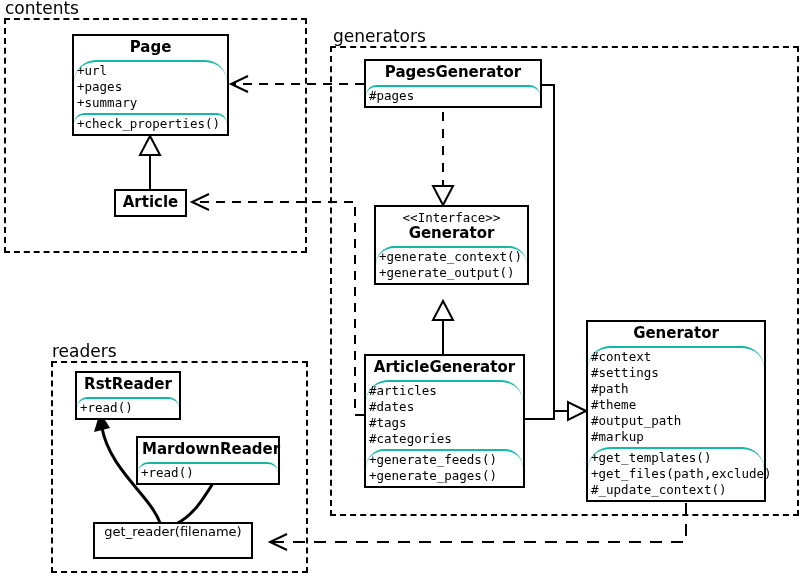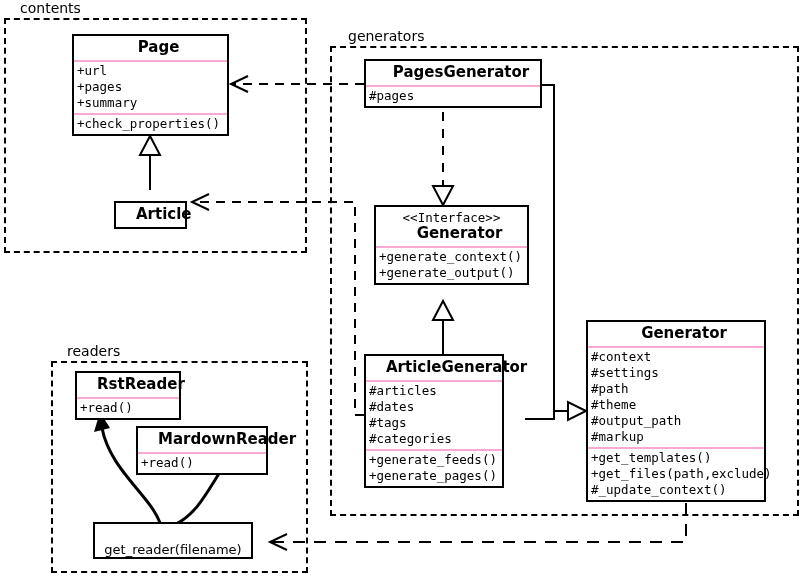--- a/index.html
+++ b/index.html
@@ -31,74 +31,74 @@
     background: transparent;
   }
   .pkg-border {
     position: absolute;
     left: 0; top: 0; right: 0; bottom: 0;
     border: 2px dashed #000;
     box-sizing: border-box;
   }
   .pkg-label {
     position: absolute;
-    font-size: 14px;
+    font-size: 17px;
     color: #000;
     background: #ffffff;
     padding: 0 2px 0 1px;
     white-space: nowrap;
     line-height: 16px;
-    margin-left: 15px;
   }
 
   
   .uml {
     position: absolute;
     box-sizing: border-box;
     border: 2px solid #000;
     background: #ffffff;
   }
   .uml .name {
     text-align: center;
     font-weight: bold;
     font-size: 15px;
     color: #000;
-    padding: 3px 4px 4px 20px;
+    padding: 3px 4px 4px 4px;
     line-height: 17px;
     white-space: nowrap;
     border-radius: 10px;
   }
   .uml .stereo {
     text-align: center;
     font-weight: normal;
     font-size: 12.5px;
     font-family: "DejaVu Sans Mono", monospace;
     line-height: 15px;
     padding-top: 3px;
   }
   .uml .sep {
-    border-top: 2px solid #f9a8d4;
+    border-top: 2px solid #14b8a6;
+    border-radius: 22px;
   }
   .uml .compartment {
     padding: 1px 0 2px 3px;
   }
   .uml .member {
     font-family: "DejaVu Sans Mono", monospace;
     font-size: 12.5px;
     line-height: 16px;
     color: #000;
     white-space: nowrap;
   }
   .plainbox {
     position: absolute;
     box-sizing: border-box;
     border: 2px solid #000;
     background: #ffffff;
     display: flex;
-    align-items: flex-end;
+    align-items: flex-start;
     justify-content: center;
   }
   .plainbox .label {
     font-size: 13px;
     color: #000;
     white-space: nowrap;
   }
 </style>
 </head>
 <body>
@@ -178,41 +178,41 @@
     <div class="compartment sep">
       <div class="member">+url</div>
       <div class="member">+pages</div>
       <div class="member">+summary</div>
     </div>
     <div class="compartment sep">
       <div class="member">+check_properties()</div>
     </div>
   </div>
 
-  <div class="uml" style="left:114px; top:189px; width:73px;margin-top:12px;">
+  <div class="uml" style="left:114px; top:189px; width:73px;">
     <div class="name">Article</div>
   </div>
 
   <div class="uml" style="left:364px; top:59px; width:178px;">
     <div class="name">PagesGenerator</div>
     <div class="compartment sep">
       <div class="member">#pages</div>
     </div>
   </div>
 
   <div class="uml" style="left:366px; top:205px; width:155px;margin-left:8px;">
     <div class="stereo">&lt;&lt;Interface&gt;&gt;</div>
     <div class="name" style="padding-top:0;">Generator</div>
     <div class="compartment sep">
       <div class="member">+generate_context()</div>
       <div class="member">+generate_output()</div>
     </div>
   </div>
 
-  <div class="uml" style="left:364px; top:354px; width:140px;">
+  <div class="uml" style="left:364px; top:354px; width:161px;">
     <div class="name">ArticleGenerator</div>
     <div class="compartment sep">
       <div class="member">#articles</div>
       <div class="member">#dates</div>
       <div class="member">#tags</div>
       <div class="member">#categories</div>
     </div>
     <div class="compartment sep">
       <div class="member">+generate_feeds()</div>
       <div class="member">+generate_pages()</div>
@@ -236,21 +236,21 @@
     </div>
   </div>
 
   <div class="uml" style="left:75px; top:371px; width:106px;">
     <div class="name">RstReader</div>
     <div class="compartment sep">
       <div class="member">+read()</div>
     </div>
   </div>
 
-  <div class="uml" style="left:136px; top:426px; width:132px;">
+  <div class="uml" style="left:136px; top:436px; width:144px;">
     <div class="name">MardownReader</div>
     <div class="compartment sep">
       <div class="member">+read()</div>
     </div>
   </div>
 
   <div class="plainbox" style="left:93px; top:522px; width:160px; height:37px;">
     <div class="label">get_reader(filename)</div>
   </div>
 

